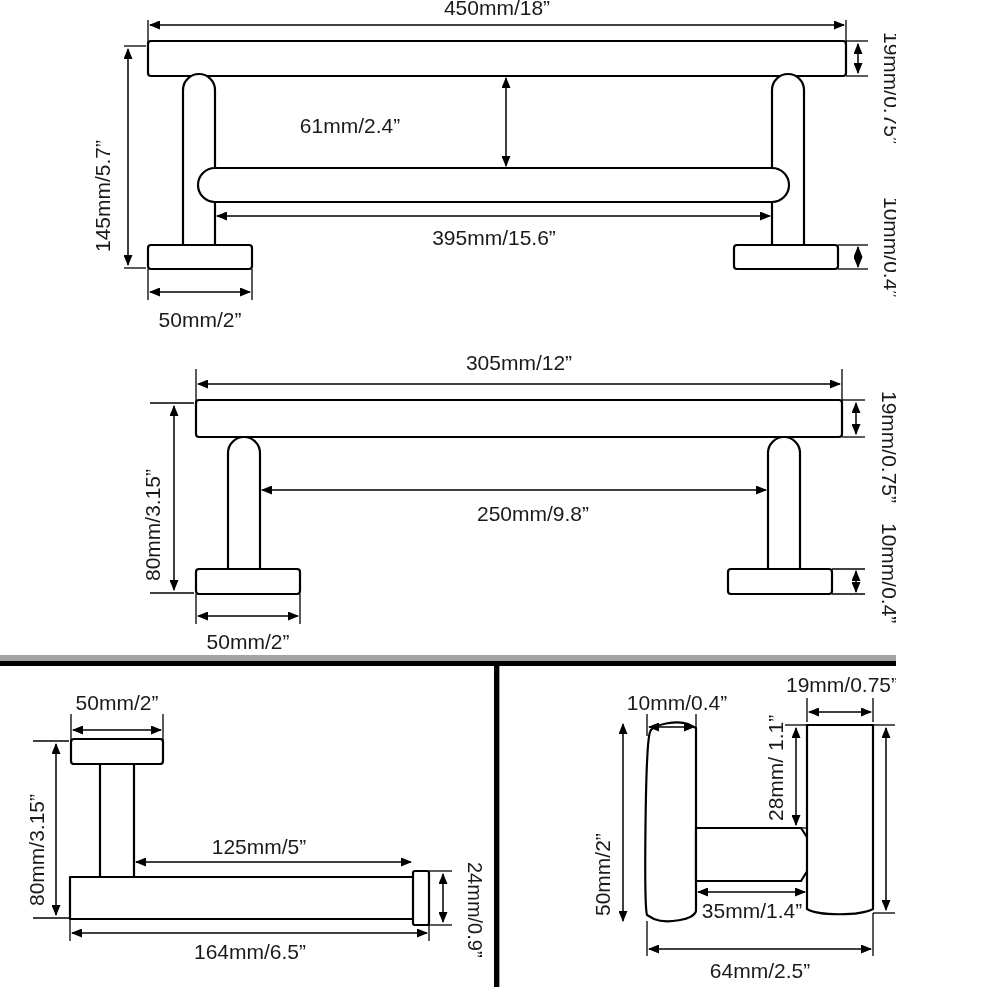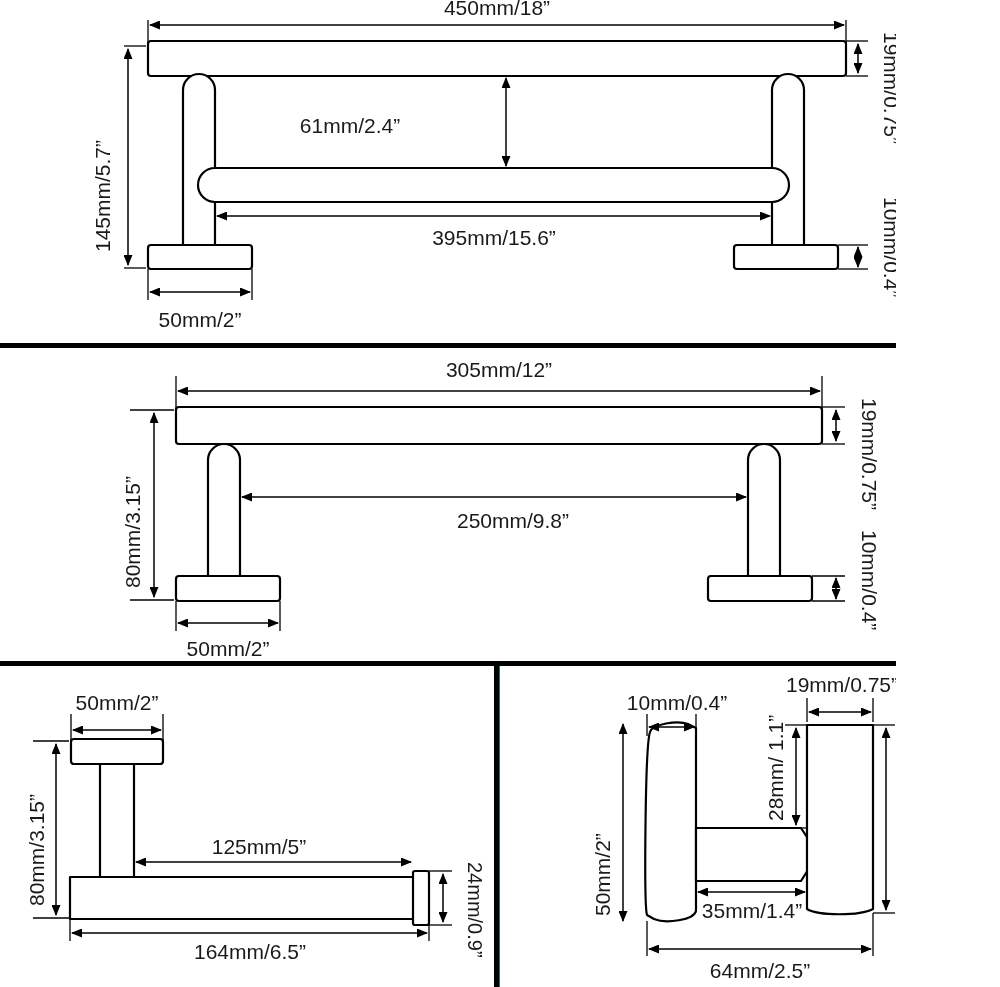--- a/index.html
+++ b/index.html
@@ -5,26 +5,26 @@
   * { box-sizing: border-box; }
   html, body {
     margin: 0; padding: 0;
     background: #ffffff;
     font-family: "Liberation Sans", sans-serif;
   }
   #page {
     position: relative;
     width: 896px;
     height: 987px;
-    background: #0f766e;
+    background: #a3a3a3;
     overflow: hidden;
   }
   .panel { position: absolute; left: 0; width: 1000px; background: #fff; }
   #panel-1 { top: 0;   height: 344px; }
-  #panel-2 { top: 348px; height: 314px; }
+  #panel-2 { top: 341px; height: 314px; padding-left: 20px; }
   #panel-3 { top: 666px; left: 0;   width: 494px; height: 321px; }
   #panel-4 { top: 666px; left: 500px; width: 500px; height: 321px; }
 
   .divider-h {
     position: absolute; left: 0; width: 1000px; height: 5px;
     background: #000;
   }
   #divider-1 { top: 343px; }
   #divider-2 { top: 661px; }
   .divider-v {

